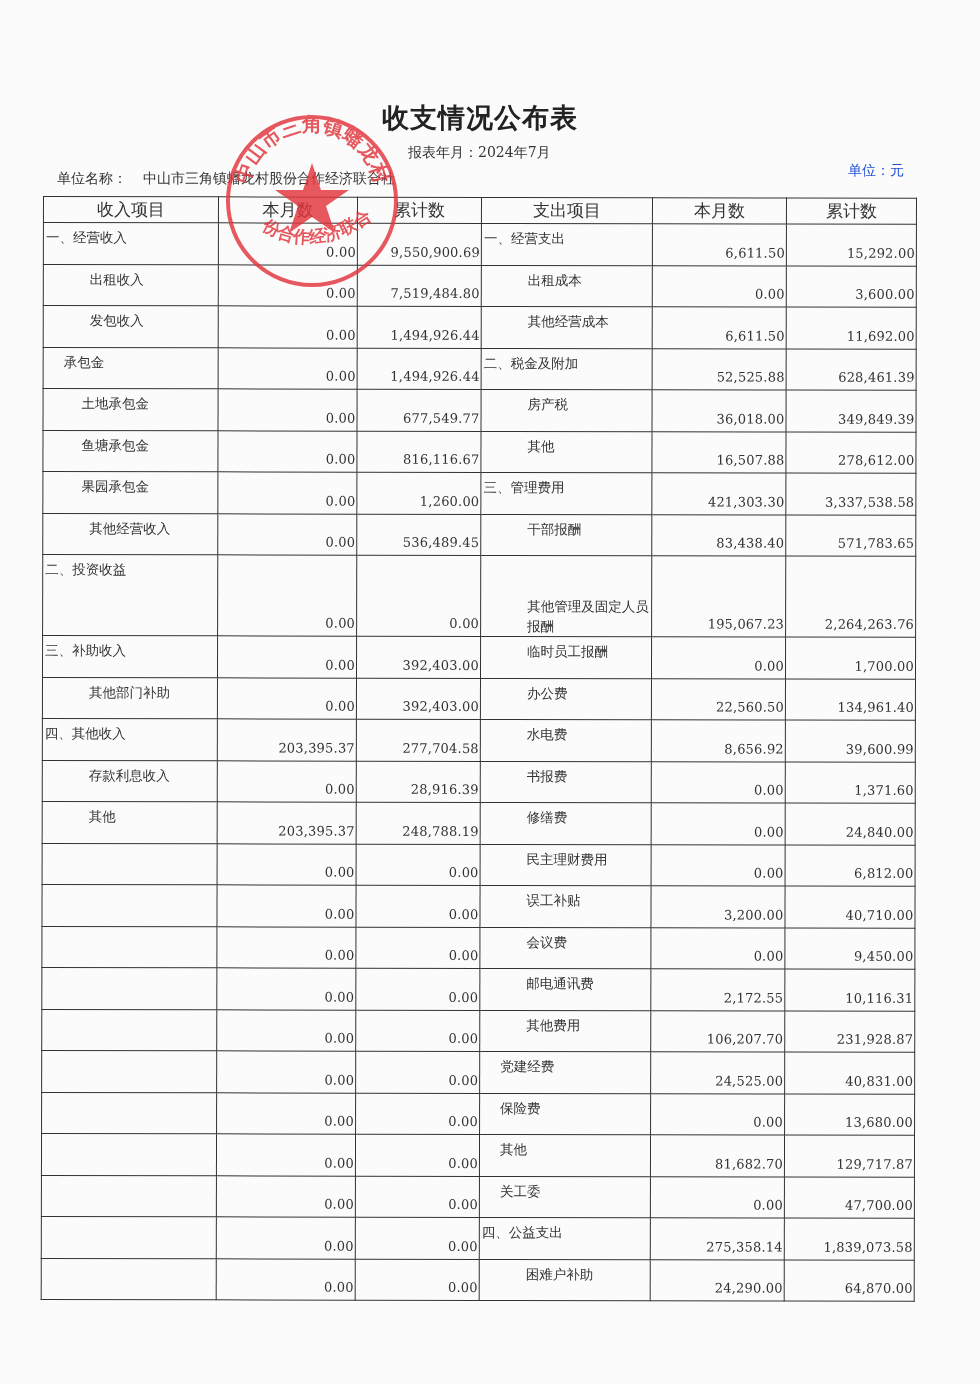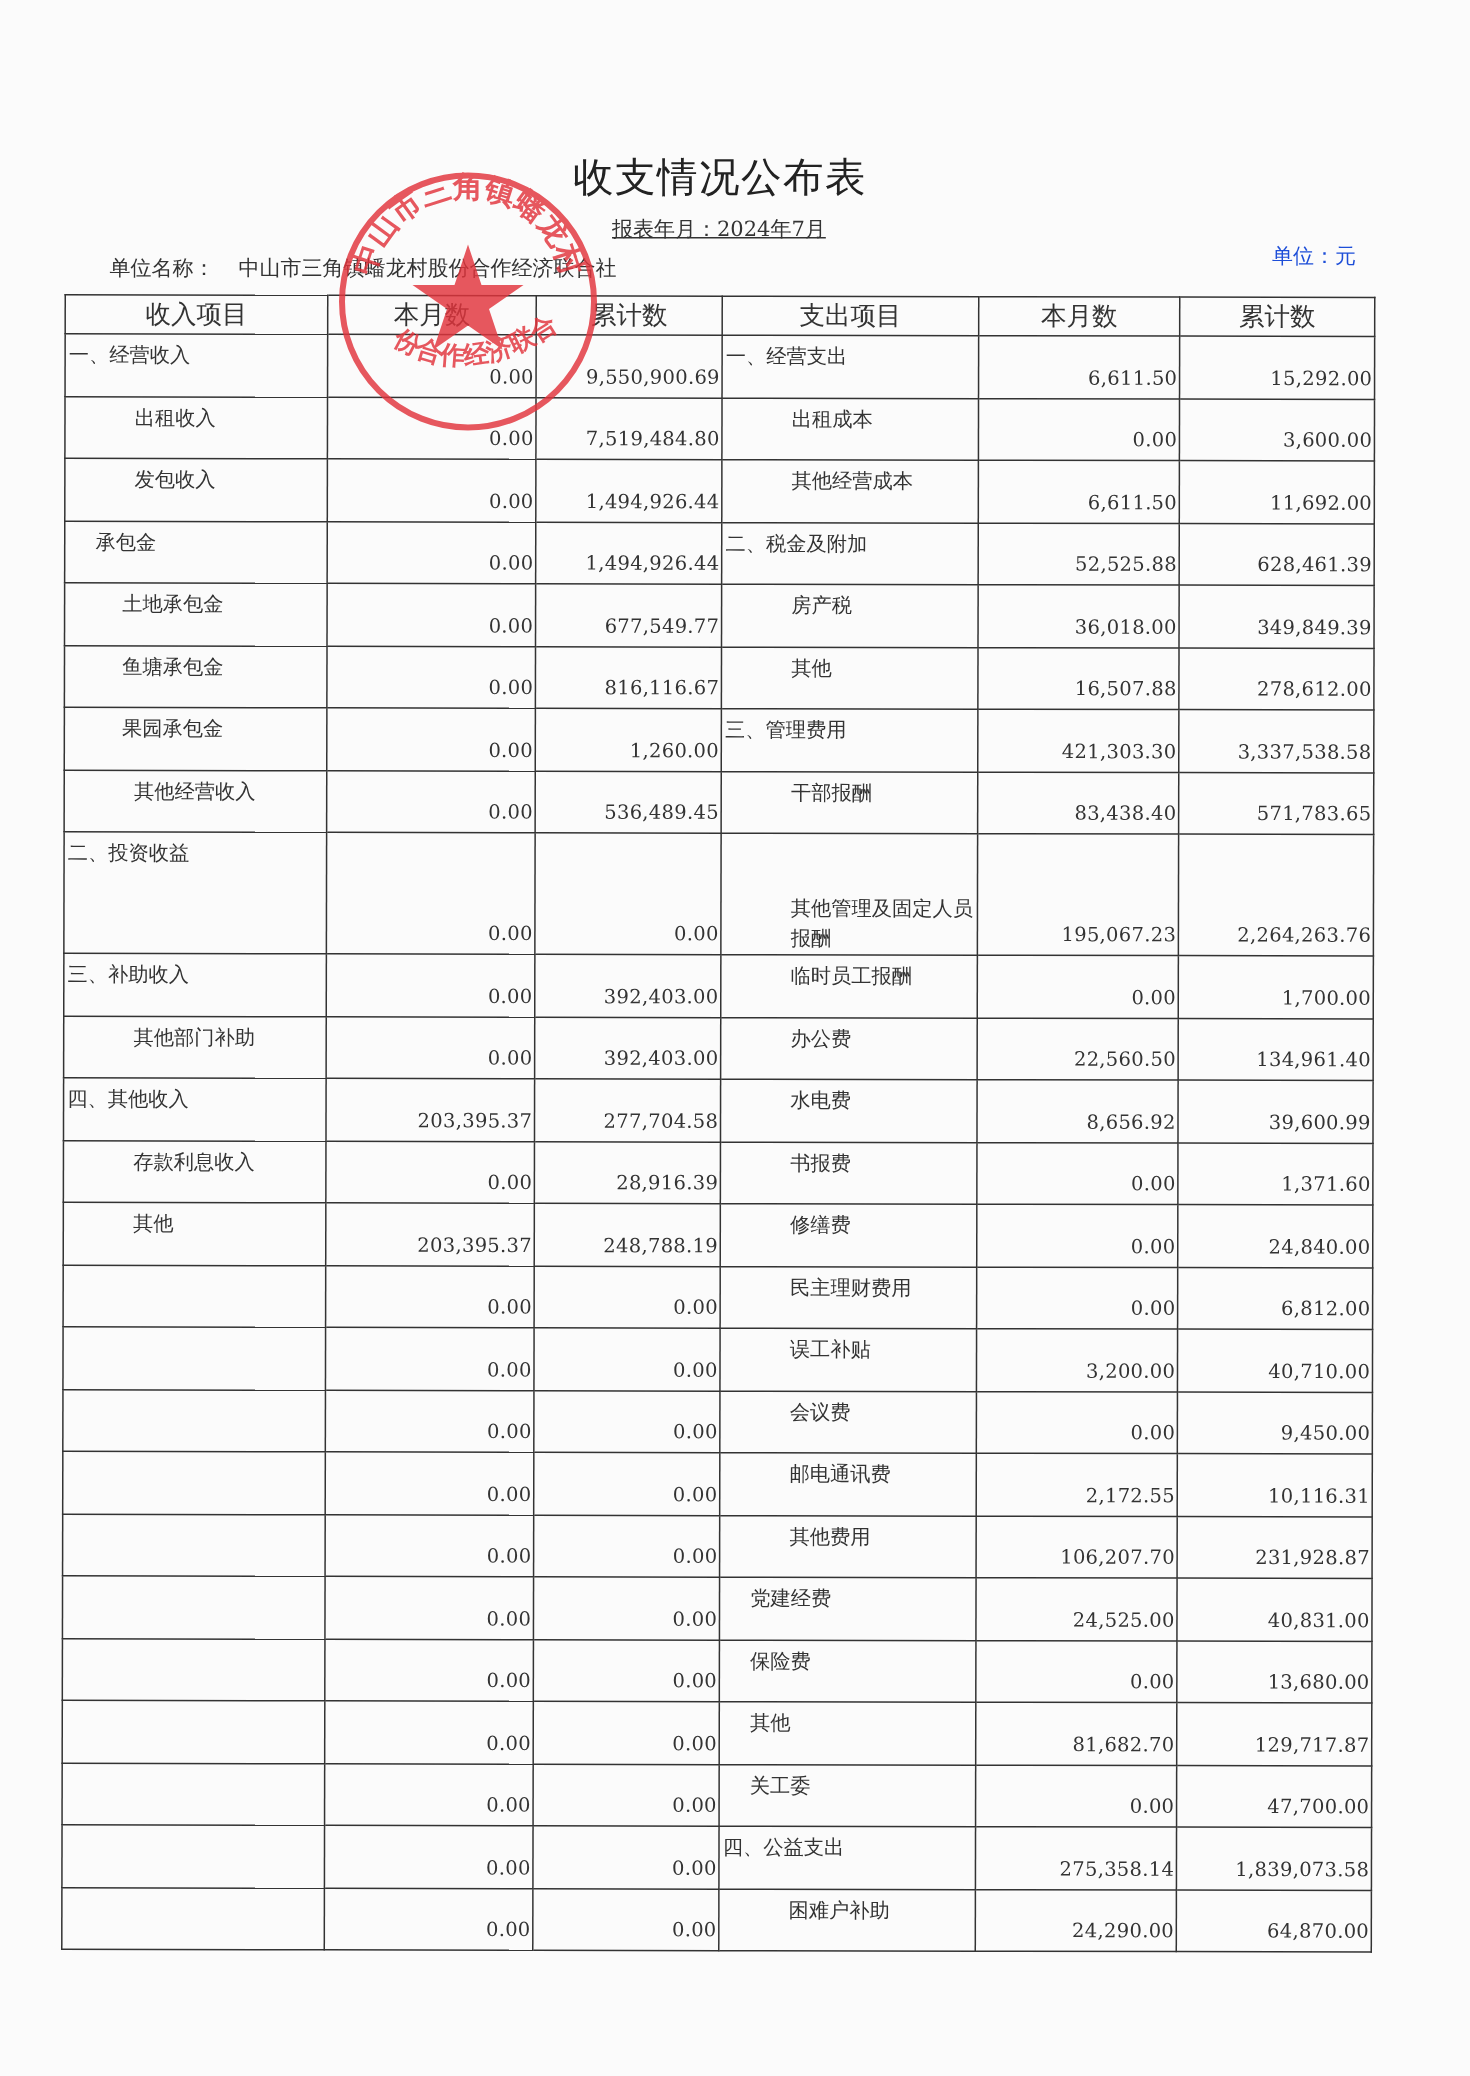--- a/index.html
+++ b/index.html
@@ -6,32 +6,32 @@
     body {
       width: 980px; height: 1384px;
       background: #fbfbfb;
       position: relative;
       overflow: hidden;
       font-family: "DejaVu Serif", "Liberation Serif", serif;
       color: #2a2a2a;
     }
     .title {
       position: absolute; left: 0; width: 960px; top: 100px;
-      text-align: center; font-size: 27px; font-weight: normal;
+      text-align: center; font-size: 27px; font-weight: bold;
       letter-spacing: 1px; color: #222;
     }
     .report-date {
       position: absolute; left: 408px; top: 144px;
-      font-size: 14px; color: #333; text-decoration: underline;
+      font-size: 14px; color: #333;
     }
     .unit-name {
       position: absolute; left: 57px; top: 170px;
       font-size: 14px; color: #333;
     }
-    .unit-name .lbl { margin-right: 16px; margin-left: 16px; }
+    .unit-name .lbl { margin-right: 16px; }
     .unit {
       position: absolute; left: 848px; top: 162px;
       font-size: 14px; color: #1d4ed8;
     }
     table.ledger {
       position: absolute; left: 43px; top: 196px;
       width: 873px;
       border-collapse: collapse;
       table-layout: fixed;
       transform: rotate(0.12deg);

